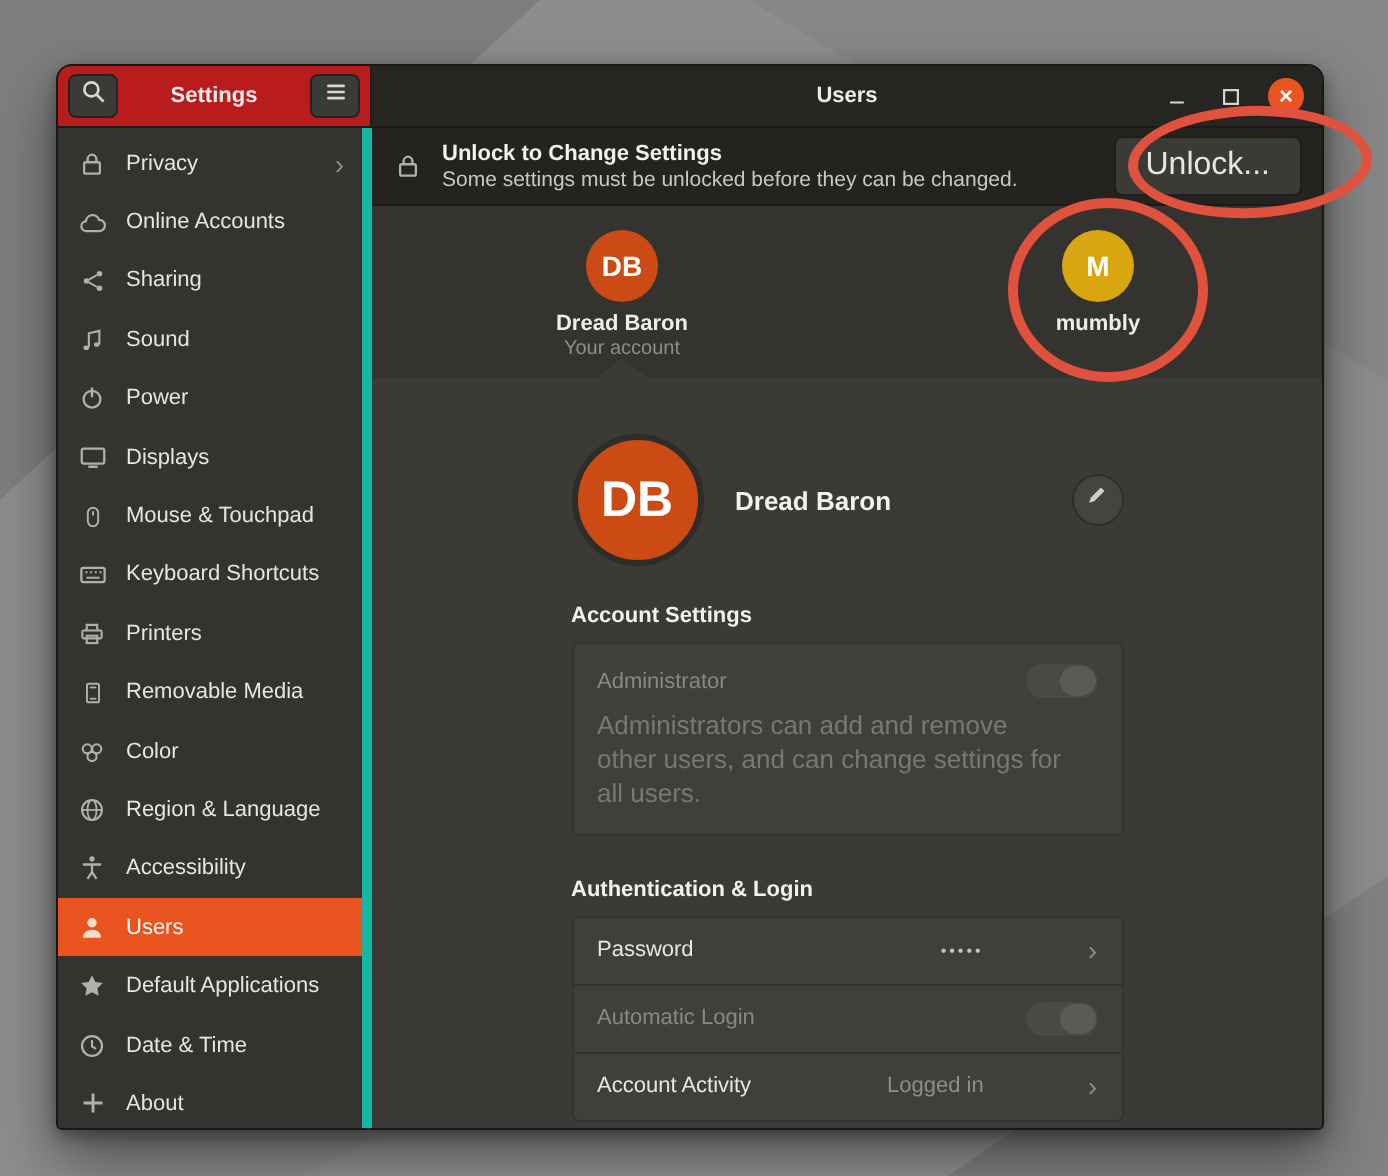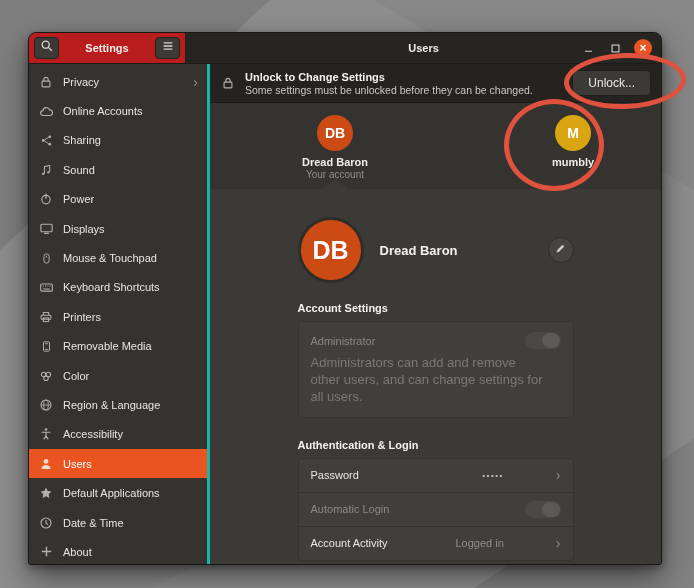--- a/index.html
+++ b/index.html
@@ -34,33 +34,33 @@
     display:flex;align-items:center;justify-content:center;color:#d9d7d3;padding:0;flex:none;
   }
   .tb-title{flex:1;text-align:center;color:#eeedeb;font-weight:bold;font-size:11px;}
   .titlebar-right{flex:1;background:#262522;display:flex;align-items:center;position:relative;}
   .titlebar-right .tb-title{position:absolute;left:0;right:0;}
   .win-controls{margin-left:auto;display:flex;align-items:center;gap:11px;padding-right:9px;z-index:1;}
   .ctrl{width:16px;height:16px;display:flex;align-items:center;justify-content:center;color:#d9d7d3;background:none;border:none;padding:0;}
   .ctrl-close{width:18px;height:18px;border-radius:50%;background:#E95420;color:#fff;font-size:12px;line-height:1;font-weight:bold;}
 
   .wbody{display:flex;height:501px;}
-  .sidebar{width:181px;flex:none;background:#34332f;border-right:3px solid #14b8a6;box-sizing:border-box;padding-top:3px;}
+  .sidebar{width:157px;flex:none;background:#34332f;border-right:5px solid #14b8a6;box-sizing:border-box;padding-top:3px;}
   .side-item{height:29.4px;display:flex;align-items:center;gap:9px;padding:0 9px;color:#e7e5e1;font-size:11px;}
   .side-item .ic{width:16px;height:16px;color:#b2b0ac;flex:none;display:flex;align-items:center;justify-content:center;}
   .side-item.selected{background:#E95420;color:#fff;}
   .side-item.selected .ic{color:#f7dccd;}
   .side-item .chev{margin-left:auto;color:#8f8d89;font-size:14px;line-height:1;}
 
   .main{flex:1;display:flex;flex-direction:column;position:relative;background:#3b3a36;min-width:0;}
   .unlock-bar{height:38px;flex:none;background:#242320;border-bottom:1px solid #1b1a18;display:flex;align-items:center;padding:0 10px;gap:9px;}
   .unlock-bar .ic{width:16px;height:16px;color:#b2b0ac;display:flex;align-items:center;justify-content:center;flex:none;}
   .unlock-text .t1{font-size:11px;font-weight:bold;color:#f3f2f0;}
   .unlock-text .t2{font-size:10.5px;color:#c9c7c3;margin-top:1px;}
-  .unlock-btn{margin-left:auto;background:#3b3a37;border:1px solid #1f1e1c;color:#e9e7e4;font-size:12px;padding:5px 15px;border-radius:4px;}
+  .unlock-btn{margin-left:auto;background:#3b3a37;border:1px solid #1f1e1c;color:#e9e7e4;font-size:16px;padding:5px 15px;border-radius:4px;}
 
   .carousel{height:86px;flex:none;background:#34332f;position:relative;}
   .car-user{position:absolute;top:12px;text-align:center;}
   .car-user.pos-a{left:63px;width:124px;}
   .car-user.pos-b{left:301px;width:124px;}
   .car-avatar{width:36px;height:36px;border-radius:50%;margin:0 auto;display:flex;align-items:center;justify-content:center;color:#fff;font-weight:bold;font-size:14px;}
   .car-name{font-size:11px;font-weight:bold;color:#eeedeb;margin-top:5px;}
   .car-sub{font-size:10px;color:#8f8d89;margin-top:1px;min-height:10px;}
   .pointer{position:absolute;bottom:0;left:112px;width:0;height:0;border-left:13px solid transparent;border-right:13px solid transparent;border-bottom:10px solid #3b3a36;}
 

